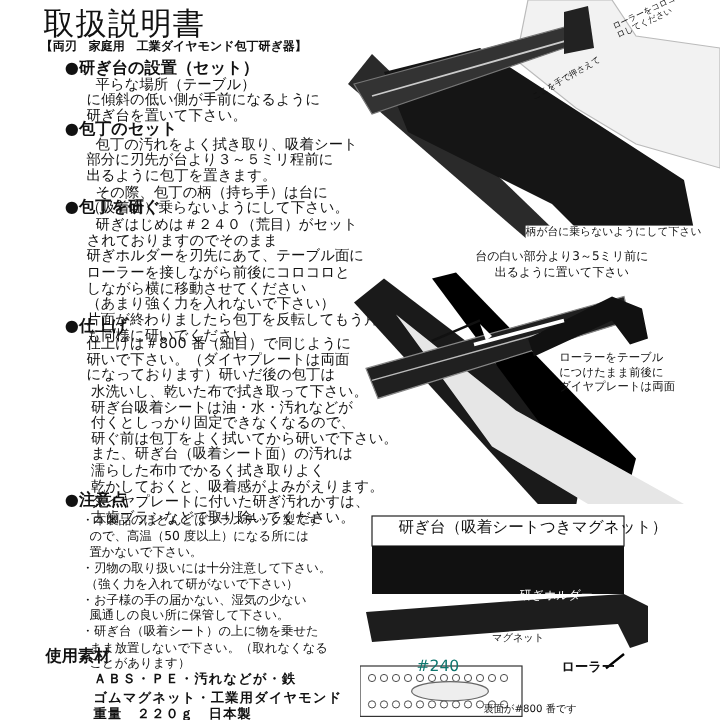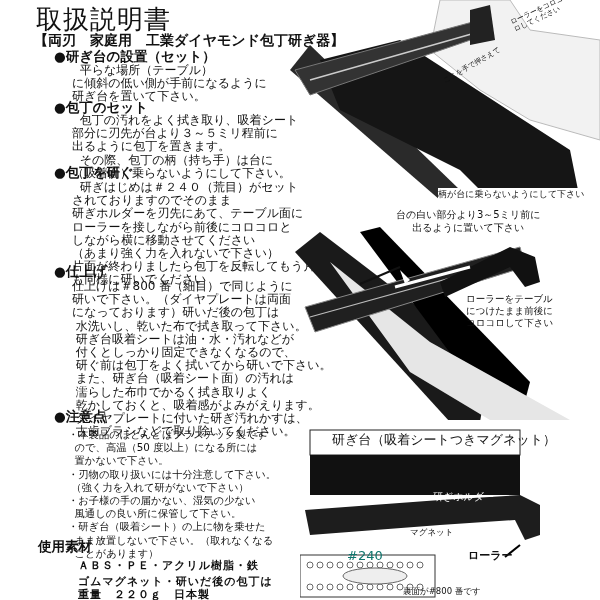--- a/index.html
+++ b/index.html
@@ -1,18 +1,18 @@
 <!DOCTYPE html>
 <html><head>
 <meta charset="utf-8">
 <style>
   html,body{margin:0;padding:0;background:#fff;}
   body{width:600px;height:600px;position:relative;overflow:hidden;font-family:"DejaVu Sans",sans-serif;color:#111;}
   .title{position:absolute;left:36px;top:2px;font-size:26px;font-weight:normal;letter-spacing:1px;}
-  .subtitle{position:absolute;left:34px;top:32px;font-size:14px;font-weight:bold;white-space:nowrap;}
+  .subtitle{position:absolute;left:34px;top:32px;font-size:10px;font-weight:bold;white-space:nowrap;}
   .sec{position:absolute;left:54px;font-size:13.5px;font-weight:bold;white-space:nowrap;}
   .body{position:absolute;left:72px;font-size:12px;line-height:13.2px;white-space:pre;}
   .bul{position:absolute;left:68px;font-size:10.3px;line-height:13.2px;white-space:pre;}
   .mat-h{position:absolute;left:38px;top:538px;font-size:13.5px;font-weight:bold;text-align:center;}
   .mat{position:absolute;left:78px;font-size:11px;font-weight:bold;letter-spacing:1px;white-space:nowrap;}
   .cap{position:absolute;font-size:9px;white-space:pre;line-height:11px;}
   .photo{position:absolute;}
 </style>
 </head>
 <body>
@@ -62,22 +62,22 @@
   置かないで下さい。
 ・刃物の取り扱いには十分注意して下さい。
  （強く力を入れて研がないで下さい）
 ・お子様の手の届かない、湿気の少ない
   風通しの良い所に保管して下さい。
 ・研ぎ台（吸着シート）の上に物を乗せた
   まま放置しないで下さい。（取れなくなる
   ことがあります）</div>
 
 <div class="mat-h">使用素材</div>
-<div class="mat" style="top:558px">ＡＢＳ・ＰＥ・アクリル樹脂・鉄</div>
-<div class="mat" style="top:574px">ゴムマグネット・研いだ後の包丁は</div>
+<div class="mat" style="top:558px">ＡＢＳ・ＰＥ・汚れなどが・鉄</div>
+<div class="mat" style="top:574px">ゴムマグネット・工業用ダイヤモンド</div>
 <div class="mat" style="top:590px;top:587px">重量　２２０ｇ　日本製</div>
 
 <svg class="photo" style="left:280px;top:0" width="320" height="205" viewBox="0 0 320 205">
 
   <path d="M160 0 L230 0 L250 30 L320 40 L320 140 L250 120 L200 90 L150 50 Z" fill="#f2f2f2" stroke="#bbb"></path>
 
   <polygon points="10,70 30,45 180,190 160,200" fill="#2a2a2a"></polygon>
 
   <polygon points="40,60 120,40 290,150 300,200 210,200 180,170 60,110" fill="#151515"></polygon>
 
@@ -99,21 +99,21 @@
   <line x1="20" y1="95" x2="225" y2="38" stroke="#bbb" stroke-width="1.2"></line>
   <path d="M150 60 L220 25 L245 35 L250 60 L235 65 L220 45 L155 75 Z" fill="#111"></path>
   <polygon points="120,58 110,48 115,62" fill="#fff"></polygon>
   <line x1="105" y1="65" x2="180" y2="45" stroke="#fff" stroke-width="3"></line>
   <line x1="110" y1="45" x2="70" y2="62" stroke="#111" stroke-width="2"></line>
 </svg>
 <div class="cap" style="left:396px;top:208px;text-align:center;font-size:10px;line-height:13px;">台の白い部分より3～5ミリ前に
 出るように置いて下さい</div>
 <div class="cap" style="left:466px;top:293px;font-size:9.5px;line-height:12px;">ローラーをテーブル
 につけたまま前後に
-コロコロして下さい</div>
+ダイヤプレートは両面</div>
 
 <svg class="photo" style="left:300px;top:425px" width="300" height="175" viewBox="0 0 300 175">
   <rect x="10" y="5" width="210" height="25" fill="#fff" stroke="#222"></rect>
   <rect x="10" y="30" width="210" height="40" fill="#111"></rect>
   <path d="M5 85 L140 75 L220 70 L240 80 L240 110 L225 115 L215 95 L140 100 L10 110 Z" fill="#1d1d1d"></path>
   <rect x="0" y="130" width="135" height="42" fill="#fff" stroke="#333"></rect>
   <g fill="none" stroke="#444" stroke-width="0.8">
     <circle cx="10" cy="140" r="3"></circle>
       <circle cx="20" cy="140" r="3"></circle>
       <circle cx="30" cy="140" r="3"></circle>

